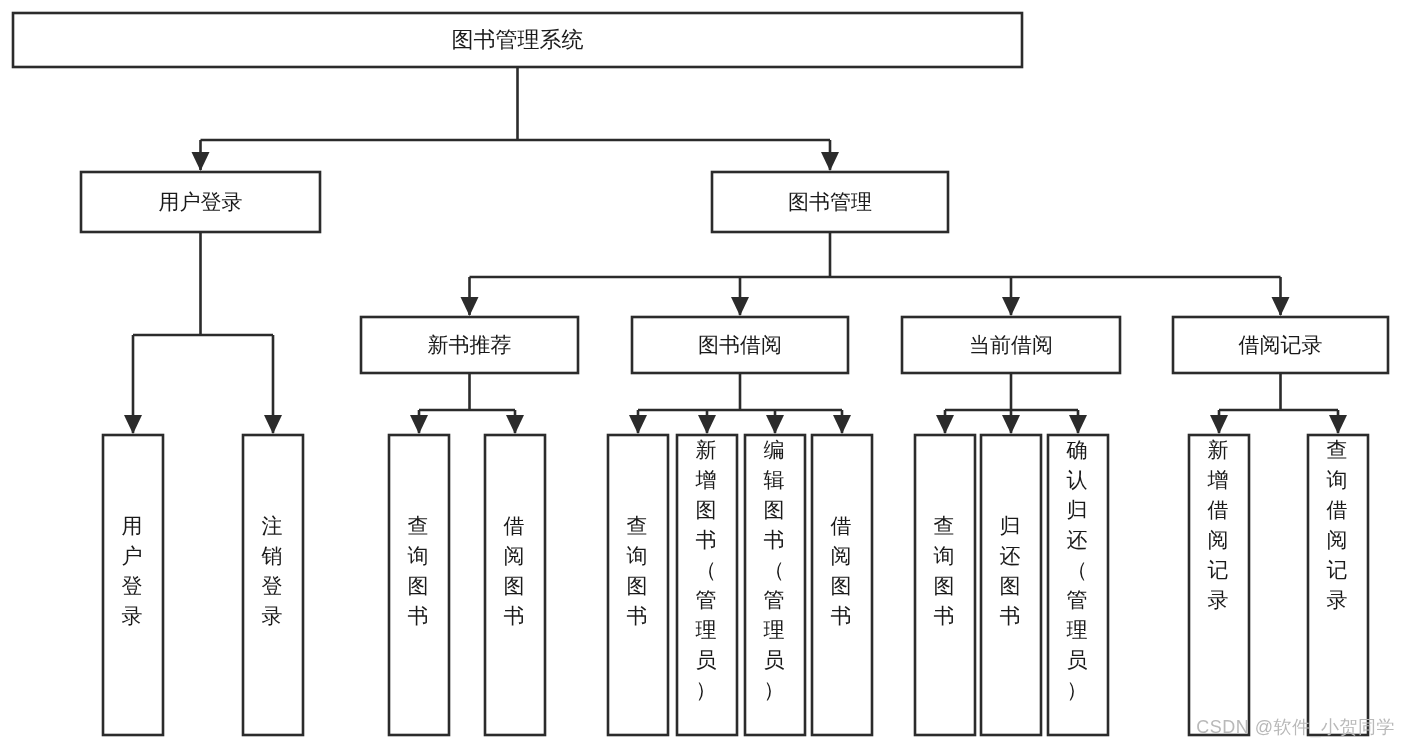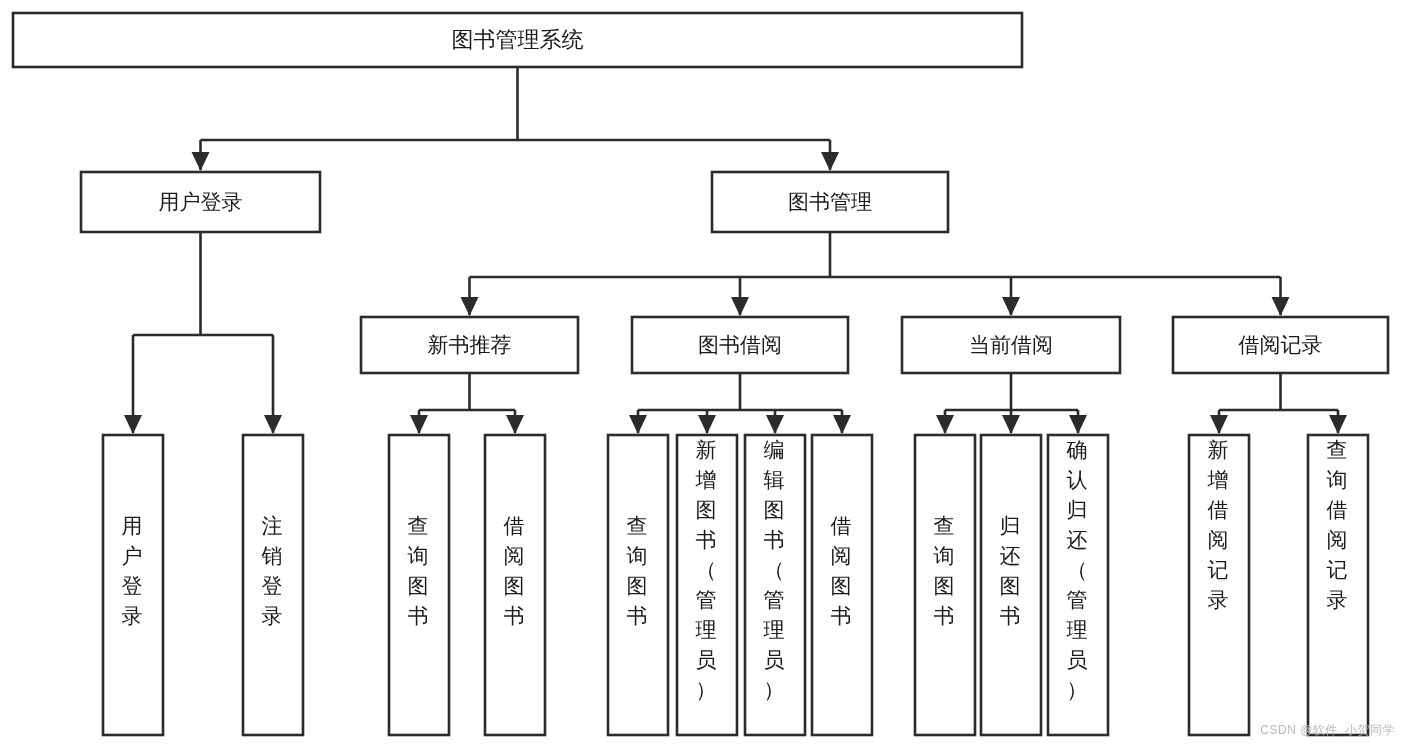--- a/index.html
+++ b/index.html
@@ -61,21 +61,21 @@
   }
   .arrow-head {
     fill: #2b2b2b;
     stroke: none;
   }
   .watermark {
     position: absolute;
     right: 10px;
     bottom: 8px;
     font-family: "Liberation Sans", "DejaVu Sans", sans-serif;
-    font-size: 12px;
+    font-size: 18px;
     color: #b9b9b9;
     letter-spacing: 0.5px;
     white-space: nowrap;
     user-select: none;
     text-align: center;
   }
 </style>
 </head>
 <body>
 

